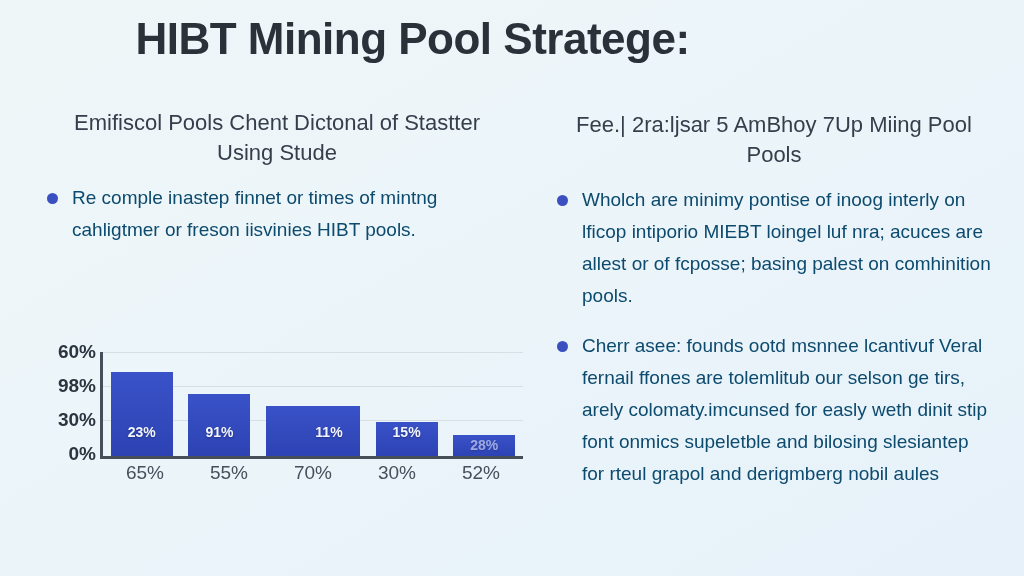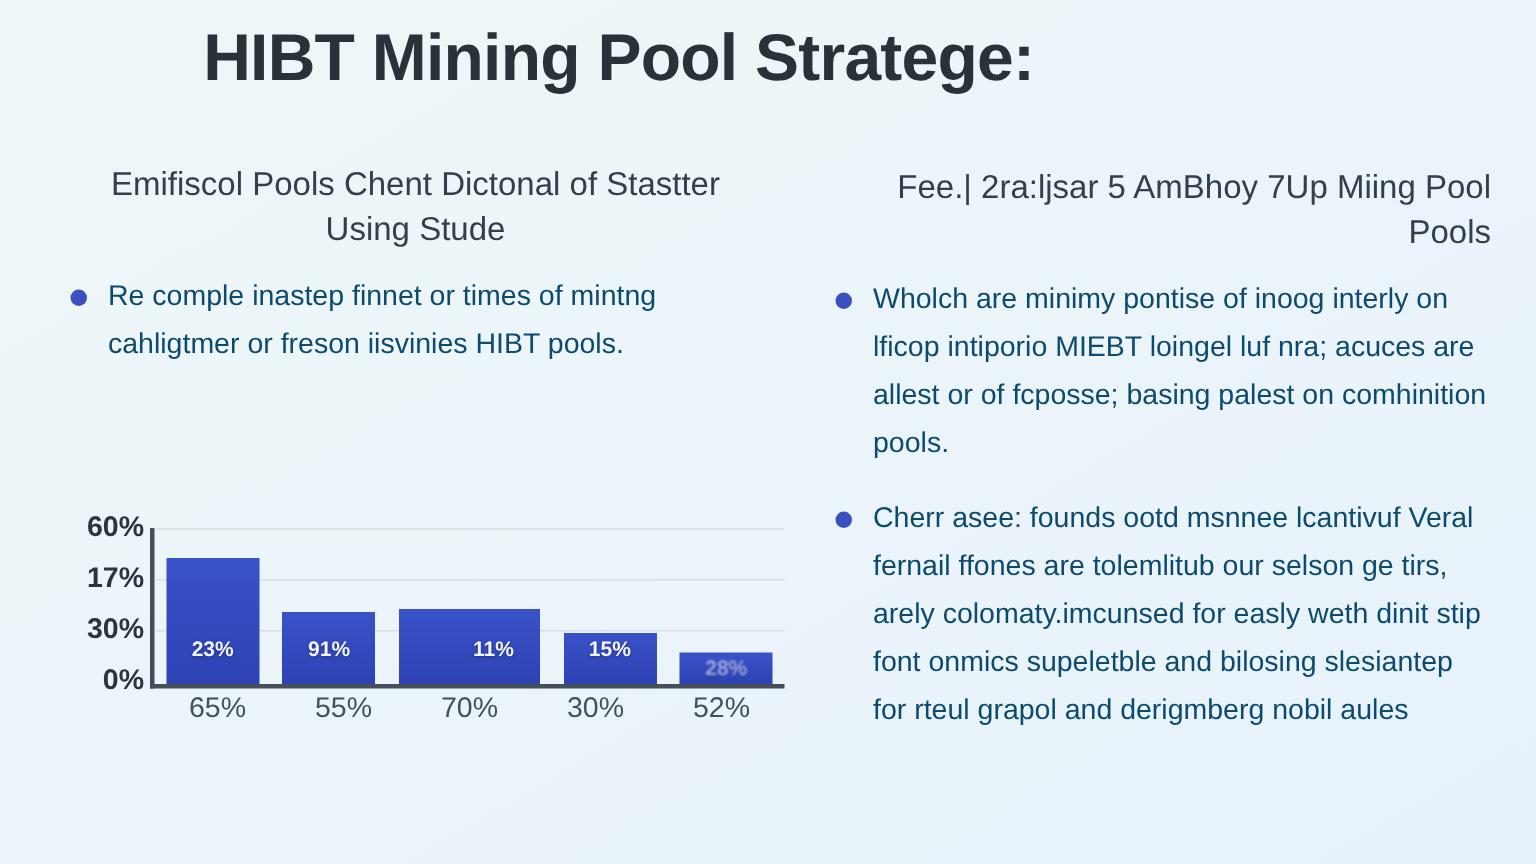--- a/index.html
+++ b/index.html
@@ -50,21 +50,21 @@
   .col-right { width: 488px; padding: 0 30px 0 18px; }
 
   .col-heading {
     text-align: center;
     font-size: 22px;
     line-height: 30px;
     font-weight: normal;
     color: #353e4a;
     margin: 0 0 14px 0;
   }
-  .col-right .col-heading { margin-top: 2px; text-align: right; }
+  .col-right .col-heading { margin-top: 2px; }
 
   .bullets {
     list-style: none;
     margin: 0;
     padding: 0;
   }
   .bullet {
     position: relative;
     padding-left: 28px;
     margin-bottom: 18px;
@@ -187,35 +187,35 @@
         <li class="bullet">
           <span class="bullet-dot"></span>
           <span>Re comple inastep finnet or times of mintng cahligtmer or freson iisvinies HIBT pools.</span>
         </li>
       </ul>
 
       <div class="chart-wrap">
 
         <div class="y-axis">
           <div class="y-tick" style="top:8px;">60%</div>
-          <div class="y-tick" style="top:42px;">17%</div>
+          <div class="y-tick" style="top:42px;">98%</div>
           <div class="y-tick" style="top:76px;">30%</div>
           <div class="y-tick" style="top:110px;">0%</div>
         </div>
 
         <div class="chart-plot">
           <div class="gridline" style="top:0px;"></div>
           <div class="gridline" style="top:34px;"></div>
           <div class="gridline" style="top:68px;"></div>
 
           <div class="bars">
             <div class="bar" style="height:84px;">
               <span class="bar-label">23%</span>
             </div>
-            <div class="bar" style="height:48px;">
+            <div class="bar" style="height:62px;">
               <span class="bar-label">91%</span>
             </div>
             <div class="bar" style="height:50px;padding-left:32px;">
               <span class="bar-label">11%</span>
             </div>
             <div class="bar" style="height:34px;">
               <span class="bar-label">15%</span>
             </div>
             <div class="bar faded" style="height:21px;">
               <span class="bar-label" style="margin-bottom:3px;">28%</span>

